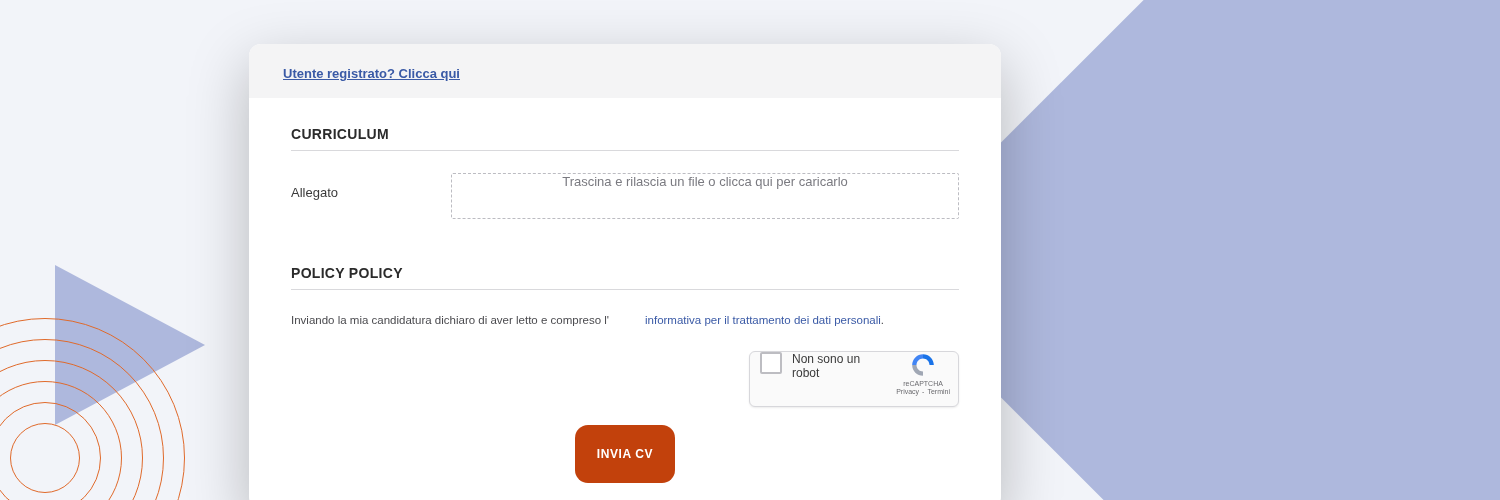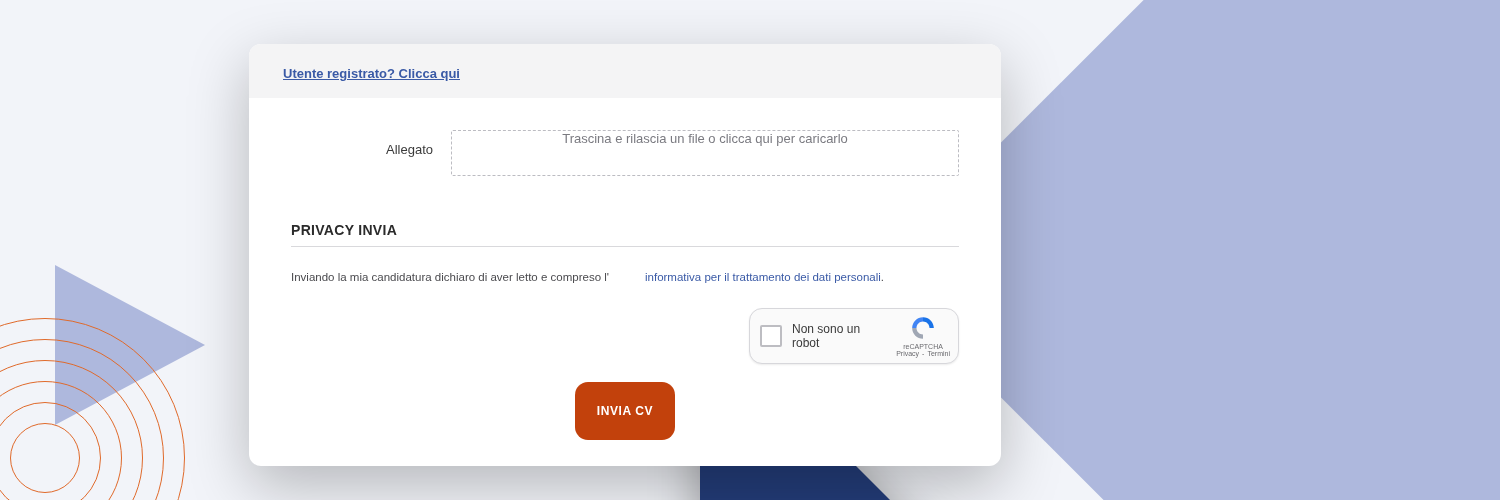--- a/index.html
+++ b/index.html
@@ -65,38 +65,38 @@
 }
 .card-body { padding: 10px 42px 26px; }
 
 .section-title {
   font-size: 14px; font-weight: 800; letter-spacing: .3px;
   color: #2b2b2b; padding: 18px 0 8px;
   border-bottom: 1px solid #d9d9dc;
 }
 .field-row { display: flex; align-items: stretch; margin-top: 22px; }
 .field-label {
-  width: 160px; text-align: right; padding-right: 18px;
+  width: 160px; text-align: left; padding-right: 18px;
   color: #3a3a3a; font-size: 13px; padding-top: 12px;
 }
 .dropzone {
   flex: 1; border: 1px dashed #bcbcc2; border-radius: 2px;
   height: 46px; display: flex; align-items: flex-start; justify-content: center;
   color: #7a7a80; font-size: 13px; cursor: pointer;
 }
 
 .privacy-text {
   font-size: 11.5px; color: #4a4a4e; margin-top: 22px; line-height: 1.5;
 }
 .privacy-text a { color: #3a5aa6; text-decoration: none; cursor: pointer; margin-left: 36px; }
 
 .recaptcha-wrap { display: flex; justify-content: flex-end; margin-top: 22px; }
 .recaptcha {
-  width: 210px; height: 56px; border: 1px solid #d7d7db; border-radius: 13px;
-  background: #fafafa; display: flex; align-items: center; padding: 0 8px 0 10px;
+  width: 210px; height: 56px; border: 1px solid #d7d7db; border-radius: 6px;
+  background: #fafafa; display: flex; padding: 0 8px 0 10px;
   gap: 10px; box-shadow: 0 1px 2px rgba(0,0,0,.08);
 }
 .recaptcha-check {
   width: 22px; height: 22px; border: 2px solid #bdbdc2; border-radius: 2px; background: #fff; cursor: pointer;
 }
 .recaptcha-label { font-size: 12px; color: #3a3a3a; flex: 1; }
 .recaptcha-badge { text-align: center; font-size: 7px; color: #6a6a6e; line-height: 1.1; }
 .recaptcha-badge .logo { width: 26px; height: 26px; margin: 0 auto 2px; }
 .recaptcha-badge .sub { display:flex; gap:3px; justify-content:center; color:#6a6a6e; }
 .recaptcha-badge .sub span{cursor:pointer}
@@ -124,29 +124,30 @@
       <div class="c6"></div>
   </div>
 
   <div class="card">
     <div class="card-header">
       <a class="login-link">Utente registrato? Clicca qui</a>
     </div>
 
     <div class="card-body">
 
+      <div class="section-title">CURRICULUM</div>
 
       <div class="field-row">
         <div class="field-label">Allegato</div>
         <div class="dropzone">
           <span>Trascina e rilascia un file o clicca qui per caricarlo</span>
         </div>
       </div>
 
-      <div class="section-title" style="margin-top:28px">PRIVACY INVIA</div>
+      <div class="section-title" style="margin-top:28px">POLICY POLICY</div>
 
       <p class="privacy-text">
         <span>Inviando la mia candidatura dichiaro di aver letto e compreso l'</span><a>informativa per il trattamento dei dati personali</a><span>.</span>
       </p>
 
       <div class="recaptcha-wrap">
         <div class="recaptcha">
           <div class="recaptcha-check"></div>
           <div class="recaptcha-label">Non sono un robot</div>
           <div class="recaptcha-badge">

